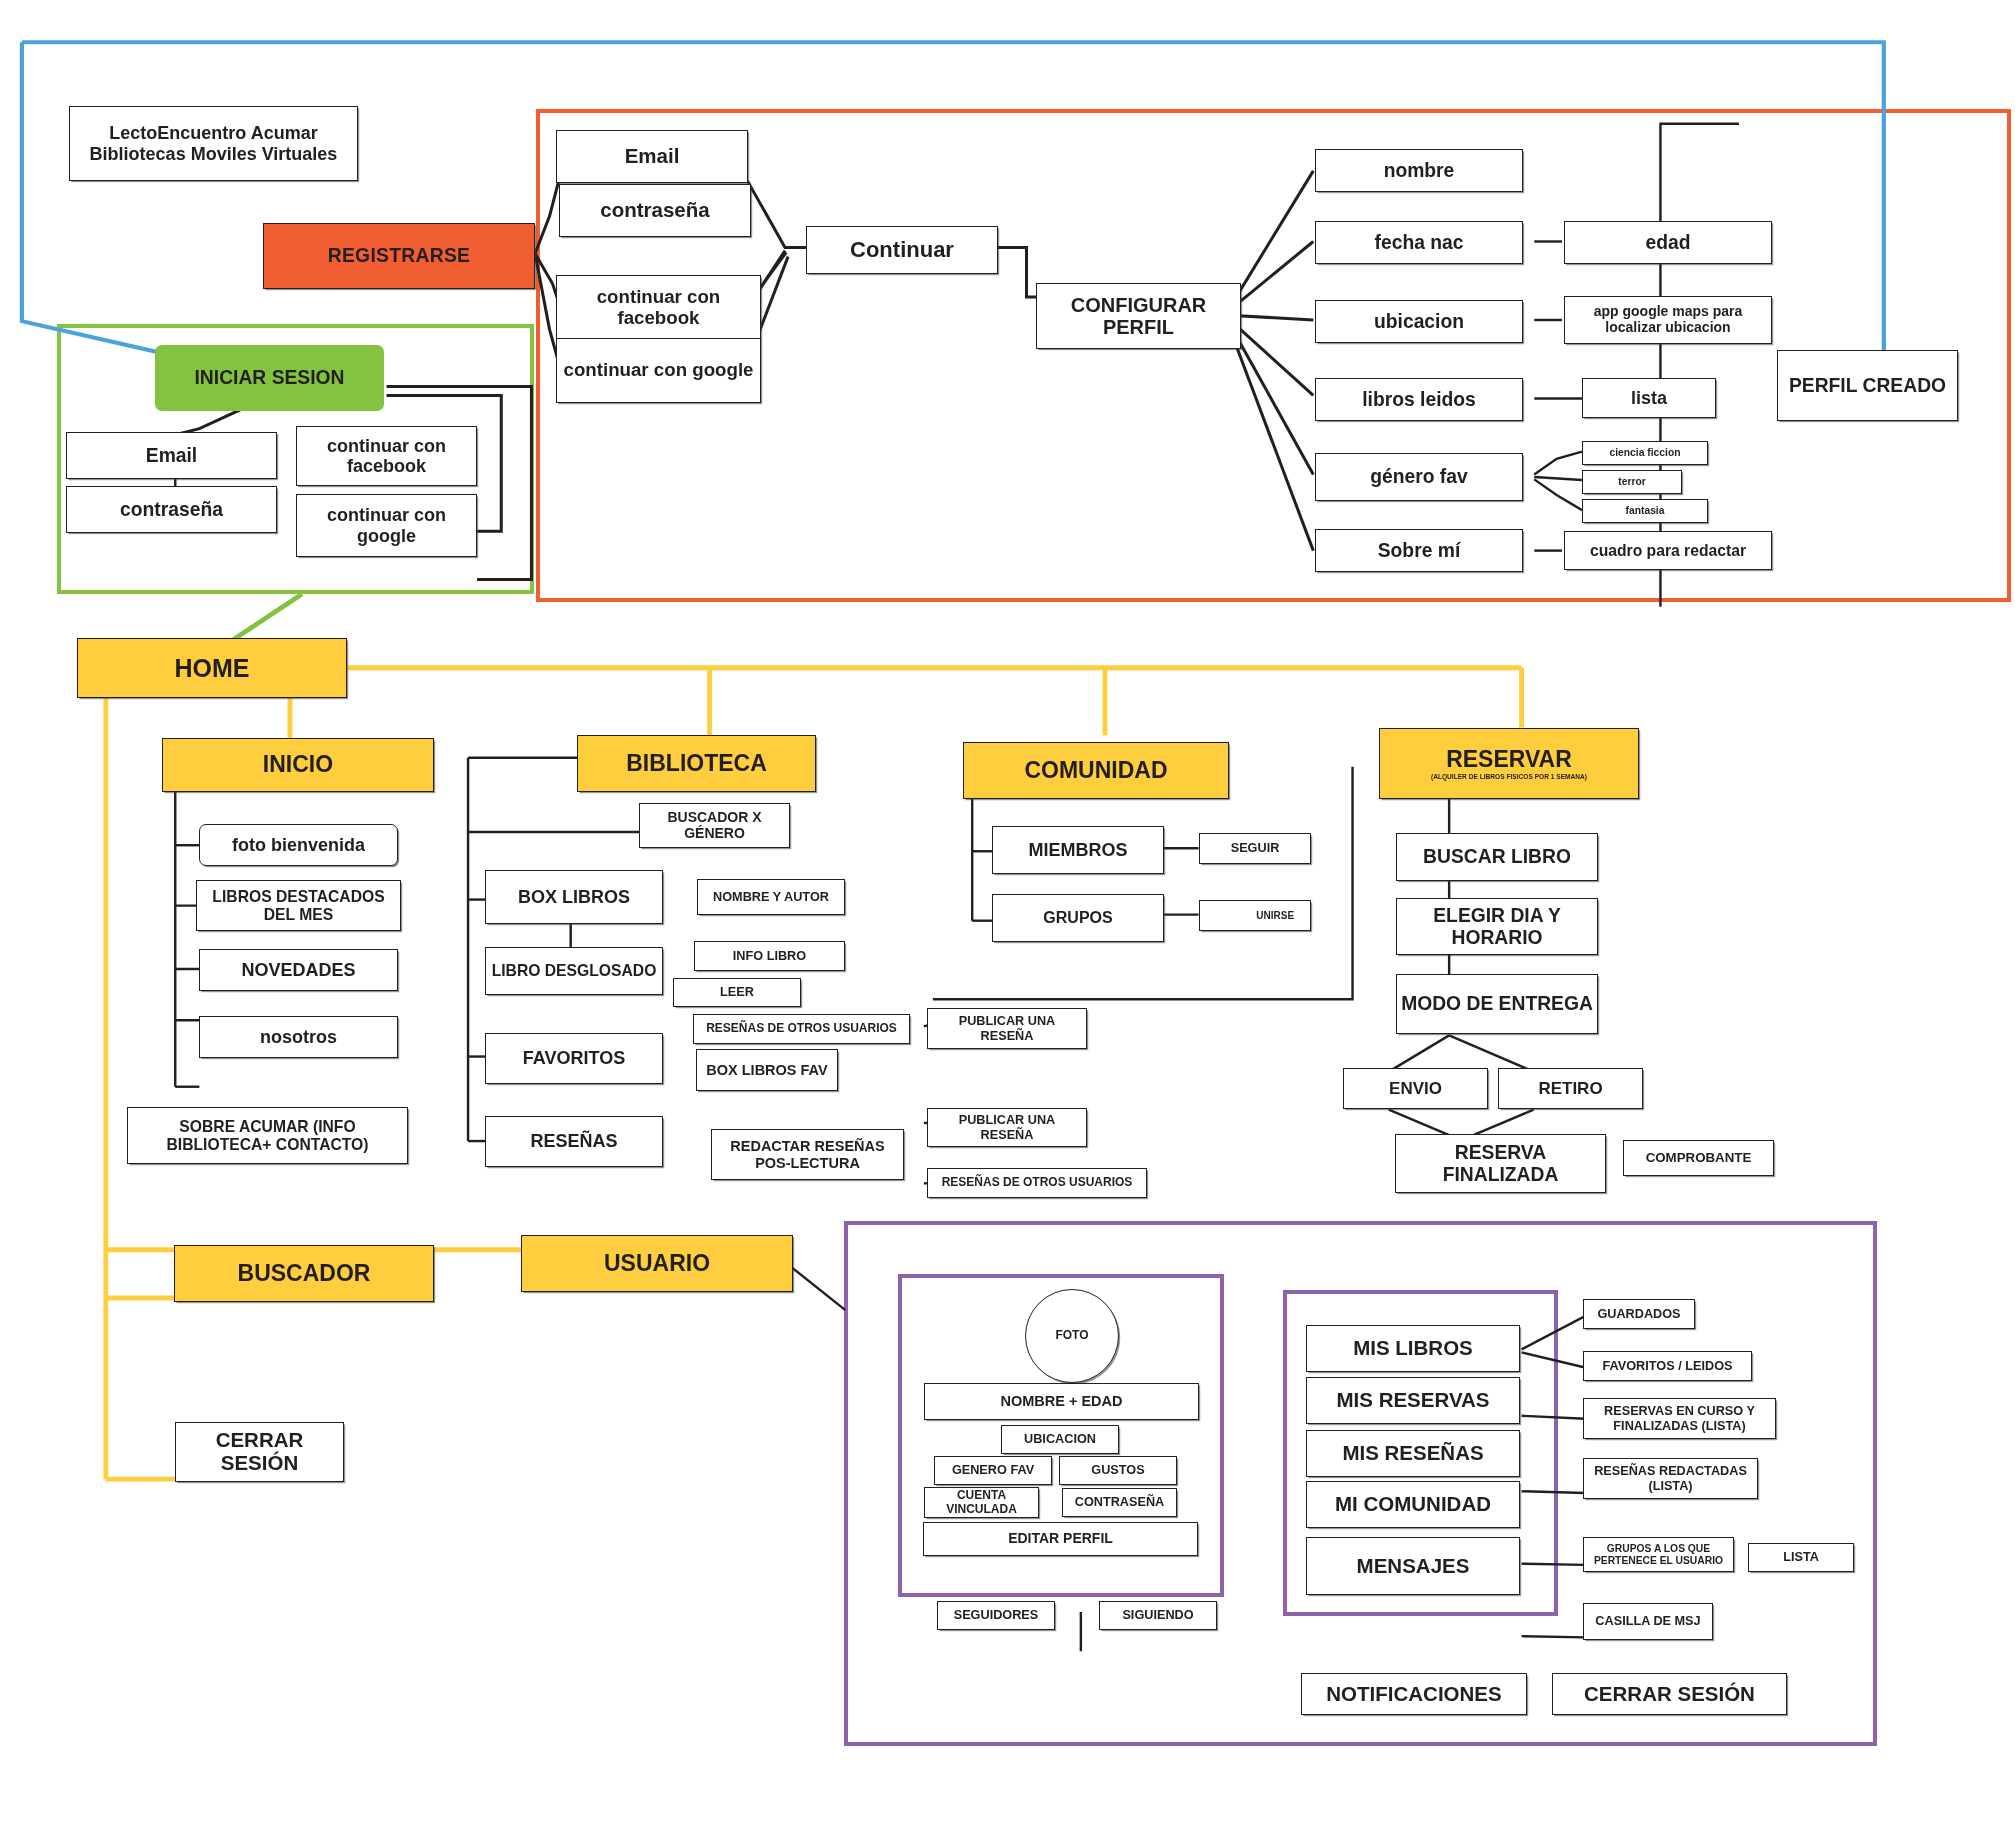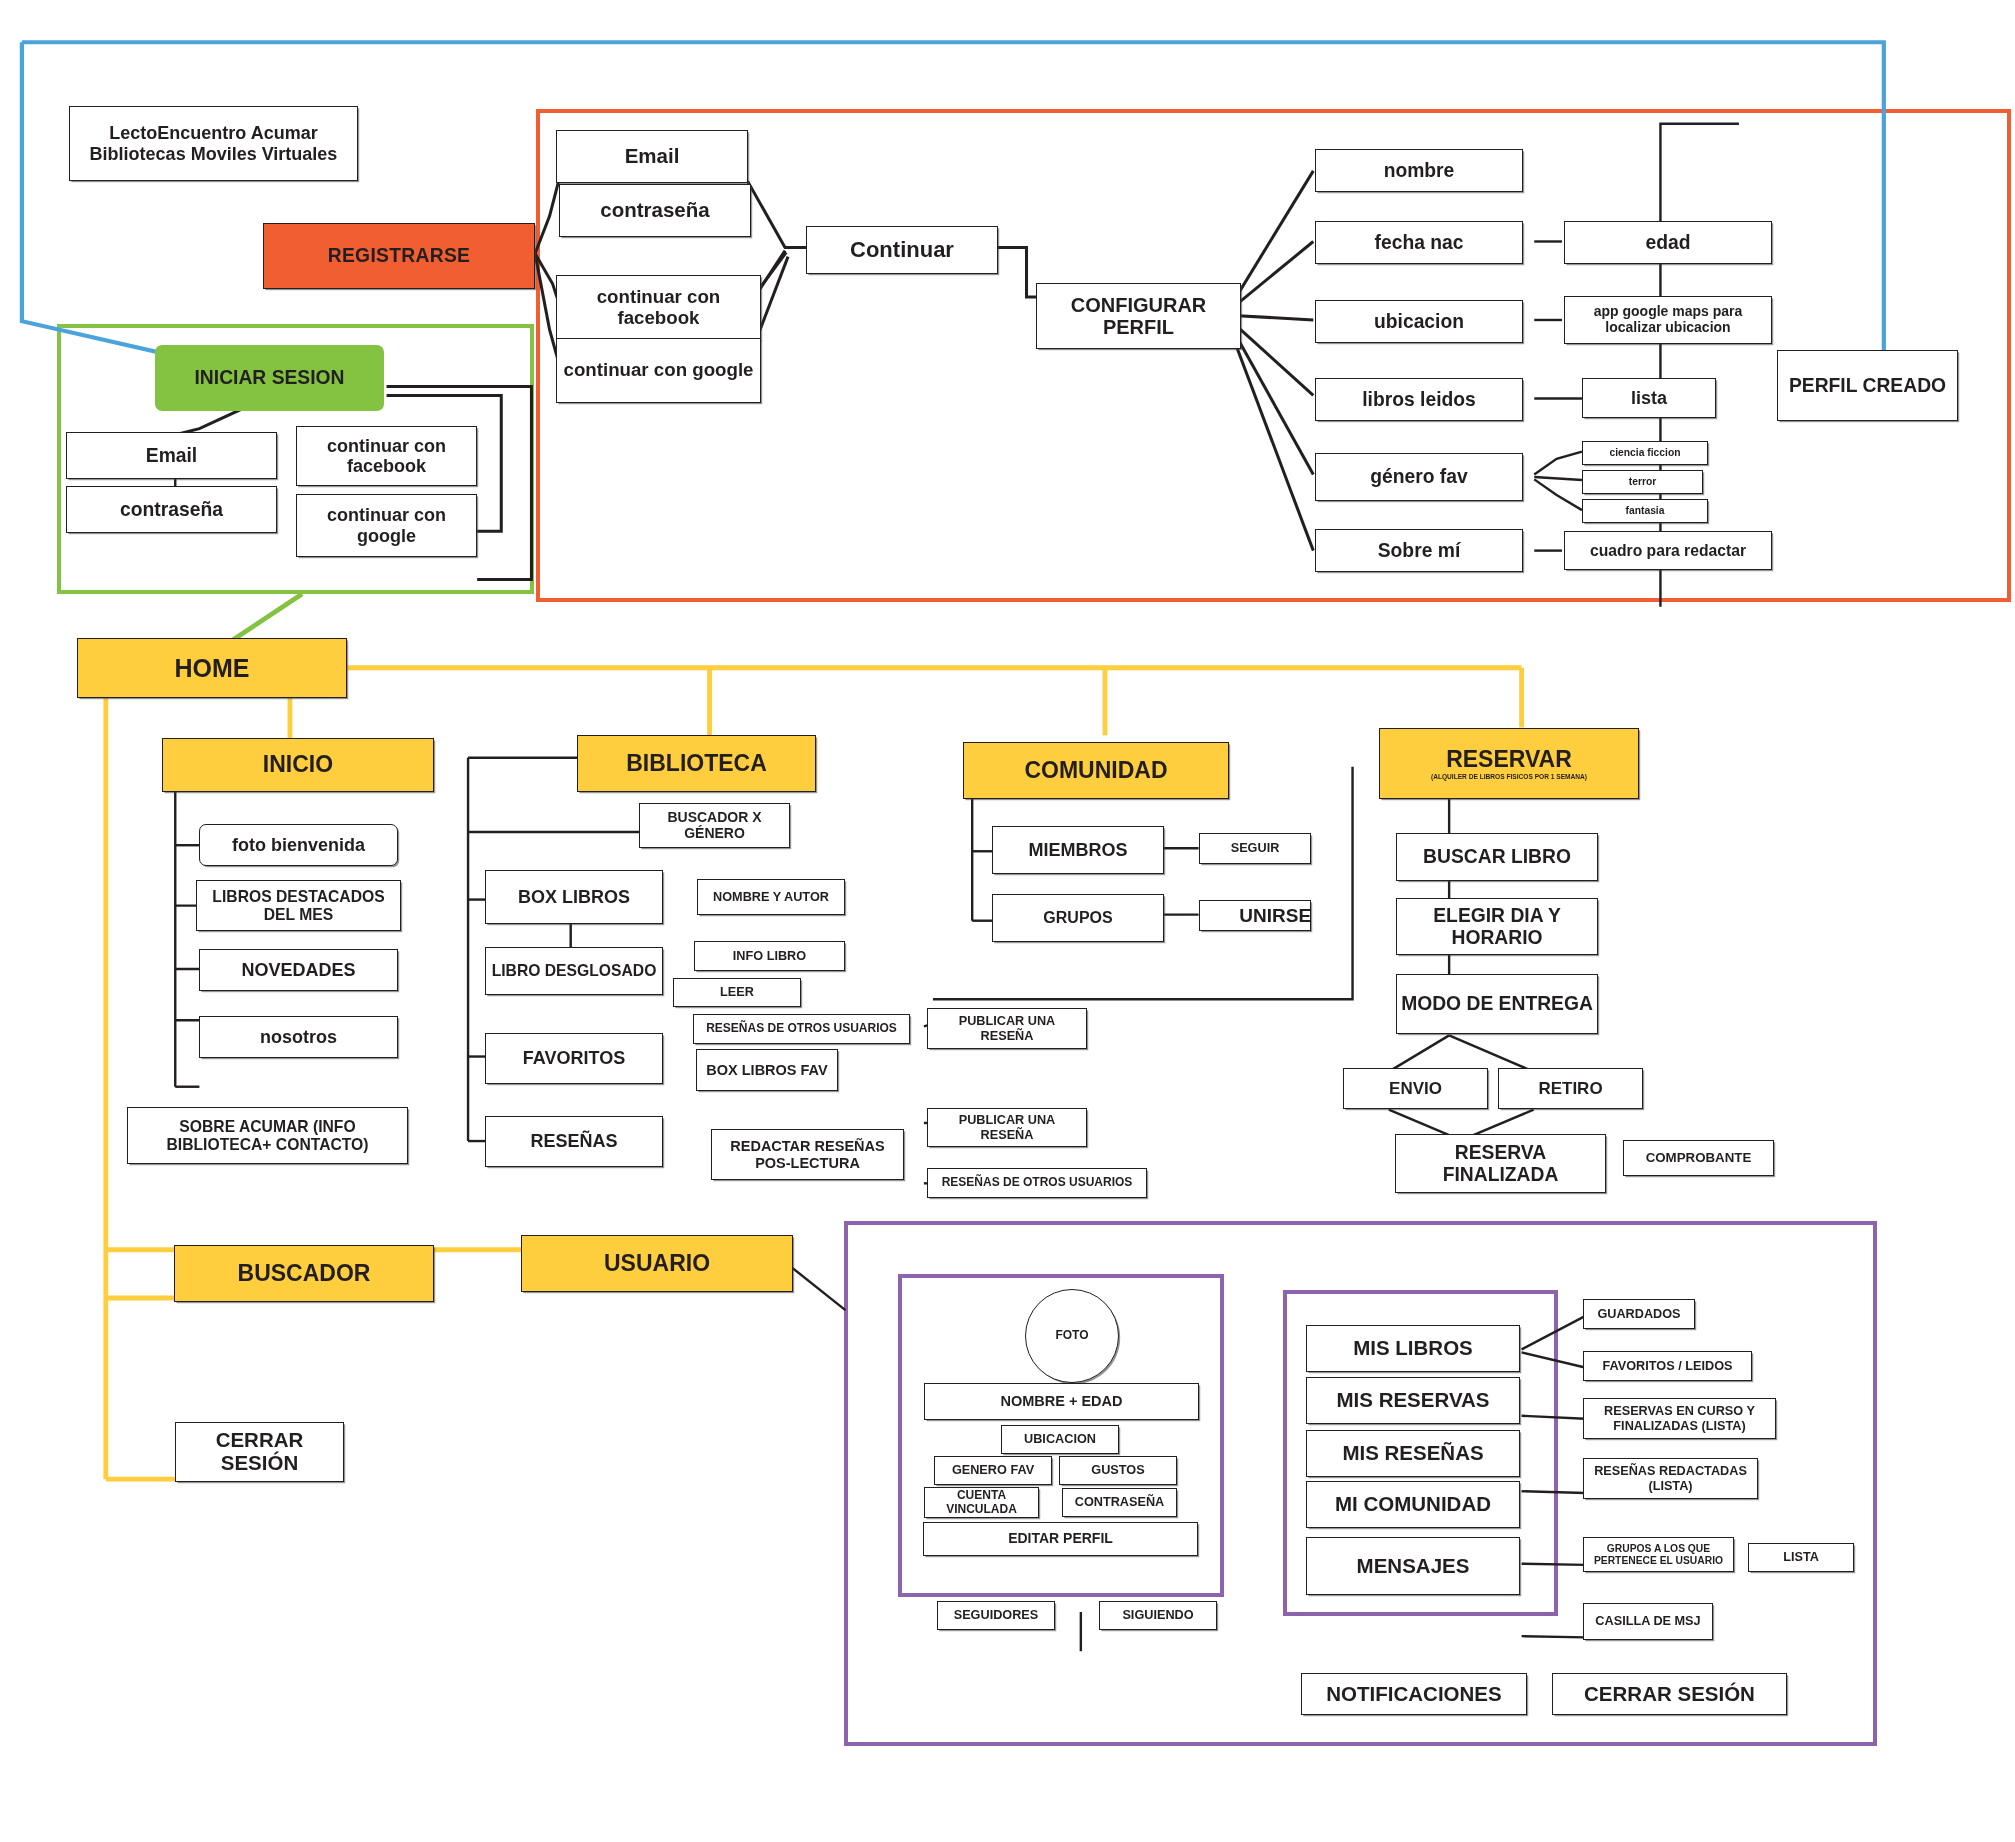--- a/index.html
+++ b/index.html
@@ -166,21 +166,21 @@
 
   <div class="node" style="left:1315px;top:149px;width:208px;height:43px;font-size:19.3px;">nombre</div>
   <div class="node" style="left:1315px;top:221px;width:208px;height:43px;font-size:19.3px;">fecha nac</div>
   <div class="node" style="left:1564px;top:221px;width:208px;height:43px;font-size:19.3px;">edad</div>
   <div class="node" style="left:1315px;top:300px;width:208px;height:43px;font-size:19.3px;">ubicacion</div>
   <div class="node" style="left:1564px;top:296px;width:208px;height:48px;font-size:14px;">app google maps para localizar ubicacion</div>
   <div class="node" style="left:1315px;top:378px;width:208px;height:43px;font-size:19.3px;">libros leidos</div>
   <div class="node" style="left:1582px;top:378px;width:134px;height:40px;font-size:18px;">lista</div>
   <div class="node" style="left:1315px;top:453px;width:208px;height:48px;font-size:19.3px;">género fav</div>
   <div class="node thin" style="left:1582px;top:441px;width:126px;height:24px;font-size:10.3px;">ciencia ficcion</div>
-  <div class="node thin" style="left:1582px;top:470px;width:121px;height:24px;font-size:10.3px;">terror</div>
+  <div class="node thin" style="left:1582px;top:470px;width:100px;height:24px;font-size:10.3px;">terror</div>
   <div class="node thin" style="left:1582px;top:499px;width:126px;height:24px;font-size:10.3px;">fantasia</div>
   <div class="node" style="left:1315px;top:529px;width:208px;height:43px;font-size:19.3px;">Sobre mí</div>
   <div class="node" style="left:1564px;top:531px;width:208px;height:39px;font-size:15.7px;">cuadro para redactar</div>
 
   <div class="node" style="left:1777px;top:350px;width:181px;height:71px;font-size:19.3px;">PERFIL CREADO</div>
 
   <div class="node fill-green no-border" style="left:155px;top:345px;width:229px;height:66px;font-size:19.3px;box-shadow:none;border-radius:7px;">INICIAR SESION</div>
   <div class="node" style="left:66px;top:432px;width:211px;height:47px;font-size:19.3px;">Email</div>
   <div class="node" style="left:66px;top:486px;width:211px;height:47px;font-size:19.3px;">contraseña</div>
   <div class="node" style="left:296px;top:426px;width:181px;height:60px;font-size:18px;">continuar con facebook</div>
@@ -208,21 +208,21 @@
   <div class="node" style="left:696px;top:1049px;width:142px;height:42px;font-size:14.5px;">BOX LIBROS FAV</div>
   <div class="node" style="left:485px;top:1116px;width:178px;height:51px;font-size:18px;">RESEÑAS</div>
   <div class="node" style="left:711px;top:1129px;width:193px;height:51px;font-size:14.5px;">REDACTAR RESEÑAS POS-LECTURA</div>
   <div class="node" style="left:927px;top:1108px;width:160px;height:39px;font-size:12.7px;">PUBLICAR UNA RESEÑA</div>
   <div class="node" style="left:927px;top:1168px;width:220px;height:30px;font-size:12px;">RESEÑAS DE OTROS USUARIOS</div>
 
   <div class="node fill-yellow" style="left:963px;top:742px;width:266px;height:57px;font-size:23px;">COMUNIDAD</div>
   <div class="node" style="left:992px;top:826px;width:172px;height:48px;font-size:18px;">MIEMBROS</div>
   <div class="node" style="left:1199px;top:833px;width:112px;height:31px;font-size:12.7px;">SEGUIR</div>
   <div class="node" style="left:992px;top:894px;width:172px;height:48px;font-size:16px;">GRUPOS</div>
-  <div class="node" style="left:1199px;top:900px;width:112px;height:31px;font-size:19px;padding-left:44px;">UNIRSE</div>
+  <div class="node" style="left:1199px;top:900px;width:112px;height:31px;font-size:10px;padding-left:44px;">UNIRSE</div>
 
   <div class="node fill-yellow" style="left:1379px;top:728px;width:260px;height:71px;font-size:23px;flex-direction:column;">
     <span>RESERVAR</span>
     <span class="sub">(ALQUILER DE LIBROS FISICOS POR 1 SEMANA)</span>
   </div>
   <div class="node" style="left:1396px;top:833px;width:202px;height:48px;font-size:19.3px;">BUSCAR LIBRO</div>
   <div class="node" style="left:1396px;top:898px;width:202px;height:57px;font-size:19.3px;">ELEGIR DIA Y HORARIO</div>
   <div class="node" style="left:1396px;top:974px;width:202px;height:60px;font-size:19.3px;">MODO DE ENTREGA</div>
   <div class="node" style="left:1343px;top:1068px;width:145px;height:41px;font-size:17px;">ENVIO</div>
   <div class="node" style="left:1498px;top:1068px;width:145px;height:41px;font-size:17px;">RETIRO</div>

